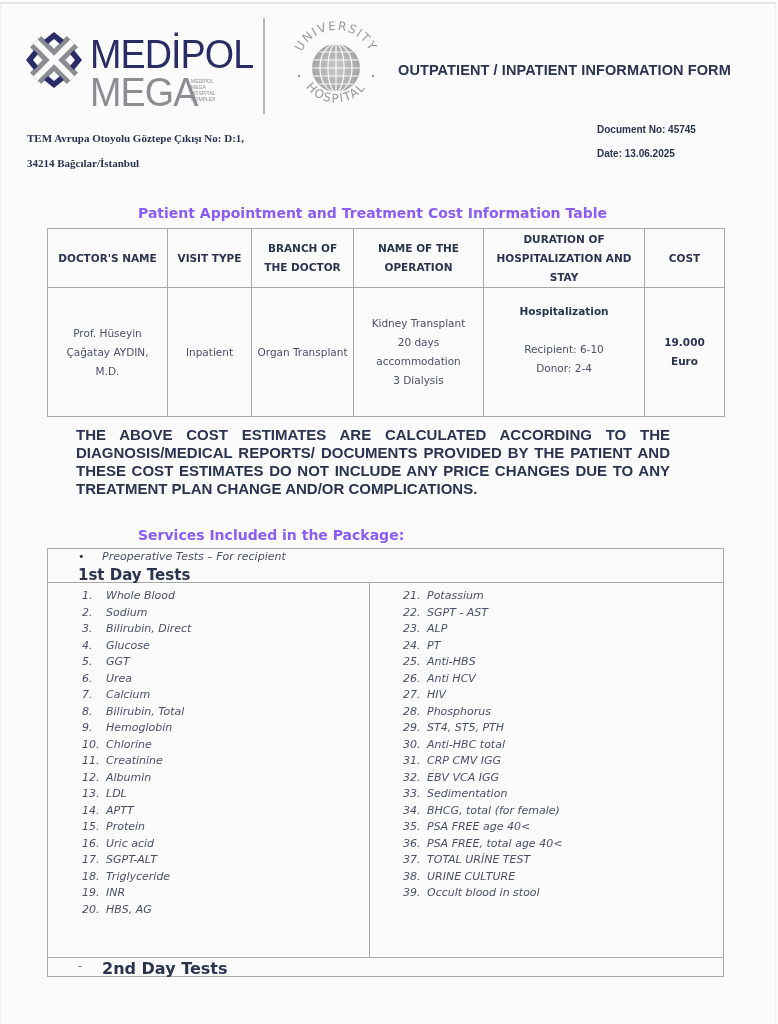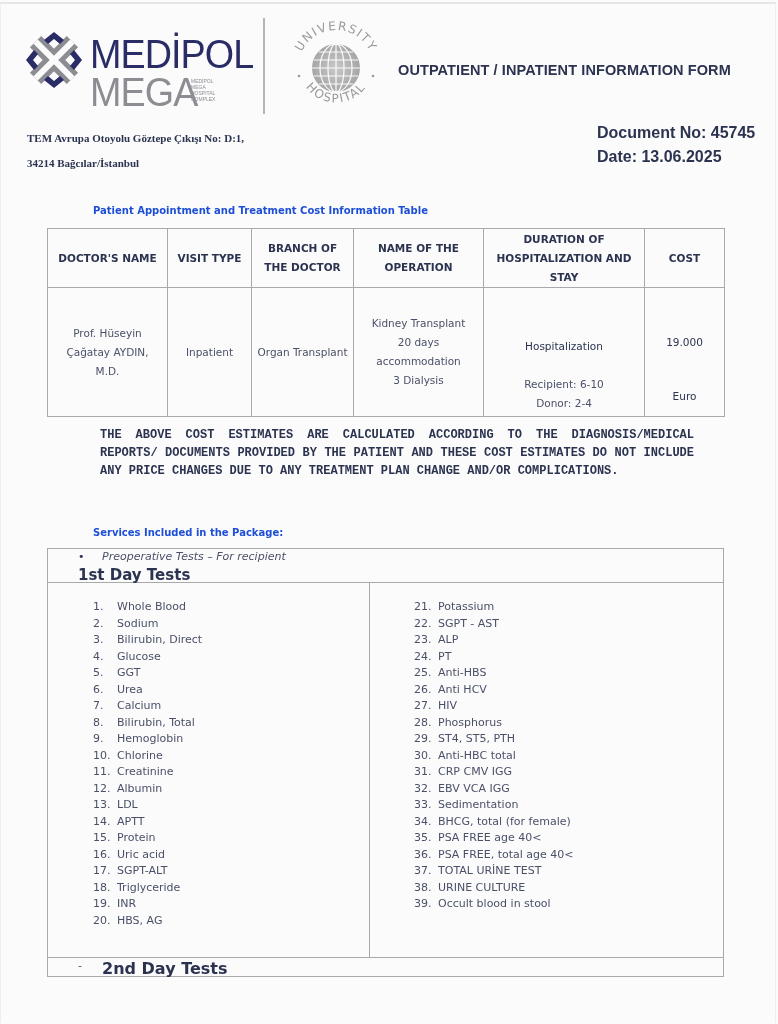--- a/index.html
+++ b/index.html
@@ -31,57 +31,57 @@
     left: 191px; top: 78px; font-family: "Liberation Sans", sans-serif;
     font-size: 5px; line-height: 6px; color: #8c8d93; text-transform: uppercase;
   }
   .header-divider { left: 263px; top: 18px; width: 2px; height: 96px; background: #b5b5b5; }
   .seal { left: 286px; top: 16px; width: 100px; height: 100px; }
 
   .form-title {
     left: 398px; top: 62px; font-size: 14.5px; font-weight: bold; color: #2b3350; white-space: nowrap;
     font-family: "Liberation Sans", sans-serif; letter-spacing: 0.1px;
   }
-  .doc-meta { left: 597px; font-size: 16px; font-weight: bold; color: #2b3350; font-family: "Liberation Sans", sans-serif; }
+  .doc-meta { left: 597px; font-size: 10px; font-weight: bold; color: #2b3350; font-family: "Liberation Sans", sans-serif; }
   .address {
     left: 27px; font-family: "Liberation Serif", serif; font-weight: bold; font-size: 11px; color: #2b3350; white-space: nowrap;
   }
 
-  .section-title { font-size: 10px; font-weight: bold; color: #1d4ed8; white-space: nowrap; }
+  .section-title { font-size: 14px; font-weight: bold; color: #8b5cf6; white-space: nowrap; margin-left: 45px; }
 
   
   table.cost {
     position: absolute; left: 47px; top: 228px; width: 677px; height: 189px;
     border-collapse: collapse; table-layout: fixed;
   }
   table.cost td, table.cost th {
     border: 1.5px solid #a9a9a9; text-align: center; vertical-align: middle; padding: 0 4px;
   }
   table.cost th { height: 58px; font-size: 10.5px; font-weight: bold; line-height: 19px; color: #2b3350; }
   table.cost td { font-size: 10.5px; line-height: 19px; color: #4a5068; }
   .cell-line { display: block; }
-  .bold { font-weight: normal; color: #2b3350; margin-top: 35px; }
+  .bold { font-weight: bold; color: #2b3350; }
 
   .disclaimer {
-    left: 100px; top: 426px; width: 594px; font-size: 12px; font-weight: bold; line-height: 18px;
-    color: #2b3350; text-align: justify; font-family: Liberation Mono, monospace;
+    left: 76px; top: 426px; width: 594px; font-size: 15px; font-weight: bold; line-height: 18px;
+    color: #2b3350; text-align: justify; font-family: Liberation Sans, sans-serif;
   }
 
   
   .services {
     left: 47px; top: 548px; width: 677px; height: 429px; border: 1.5px solid #a9a9a9; box-sizing: border-box;
   }
   .svc-head { position: absolute; left: 0; top: 0; width: 100%; height: 34px; border-bottom: 1.5px solid #a9a9a9; box-sizing: border-box; }
   .svc-bullet { position: absolute; left: 30px; top: 1px; font-size: 11px; color: #2b3350; }
   .svc-pre { position: absolute; left: 54px; top: 1px; font-size: 11px; color: #4a5068; white-space: nowrap; font-style: italic; }
   .svc-day1 { position: absolute; left: 30px; top: 17px; font-size: 15px; font-weight: bold; color: #2b3350; }
   .svc-col { position: absolute; top: 34px; height: 374px; box-sizing: border-box; }
   .svc-col.left { left: 0; width: 322px; border-right: 1.5px solid #a9a9a9; }
   .svc-col.right { left: 322px; width: 353px; }
-  .svc-list { list-style: none; margin: 15px; padding: 0; position: absolute; top: 1px; }
+  .svc-list { list-style: none; margin: 4px; padding: 0; position: absolute; top: 1px; font-style: italic; }
   .svc-col.left .svc-list { left: 30px; }
   .svc-col.right .svc-list { left: 29px; }
   .svc-list li { height: 16.5px; font-size: 11px; line-height: 16.5px; color: #4a5068; white-space: nowrap; }
   .svc-list .num { display: inline-block; width: 24px; }
   .svc-foot { position: absolute; left: 0; top: 408px; width: 100%; height: 19px; border-top: 1.5px solid #a9a9a9; box-sizing: border-box; }
   .svc-foot-bullet { position: absolute; left: 30px; top: 1px; font-size: 11px; color: #4a5068; }
   .svc-foot-label { position: absolute; left: 54px; top: 1px; font-size: 16px; font-weight: bold; color: #2b3350; }
 </style>
 </head>
 <body>

